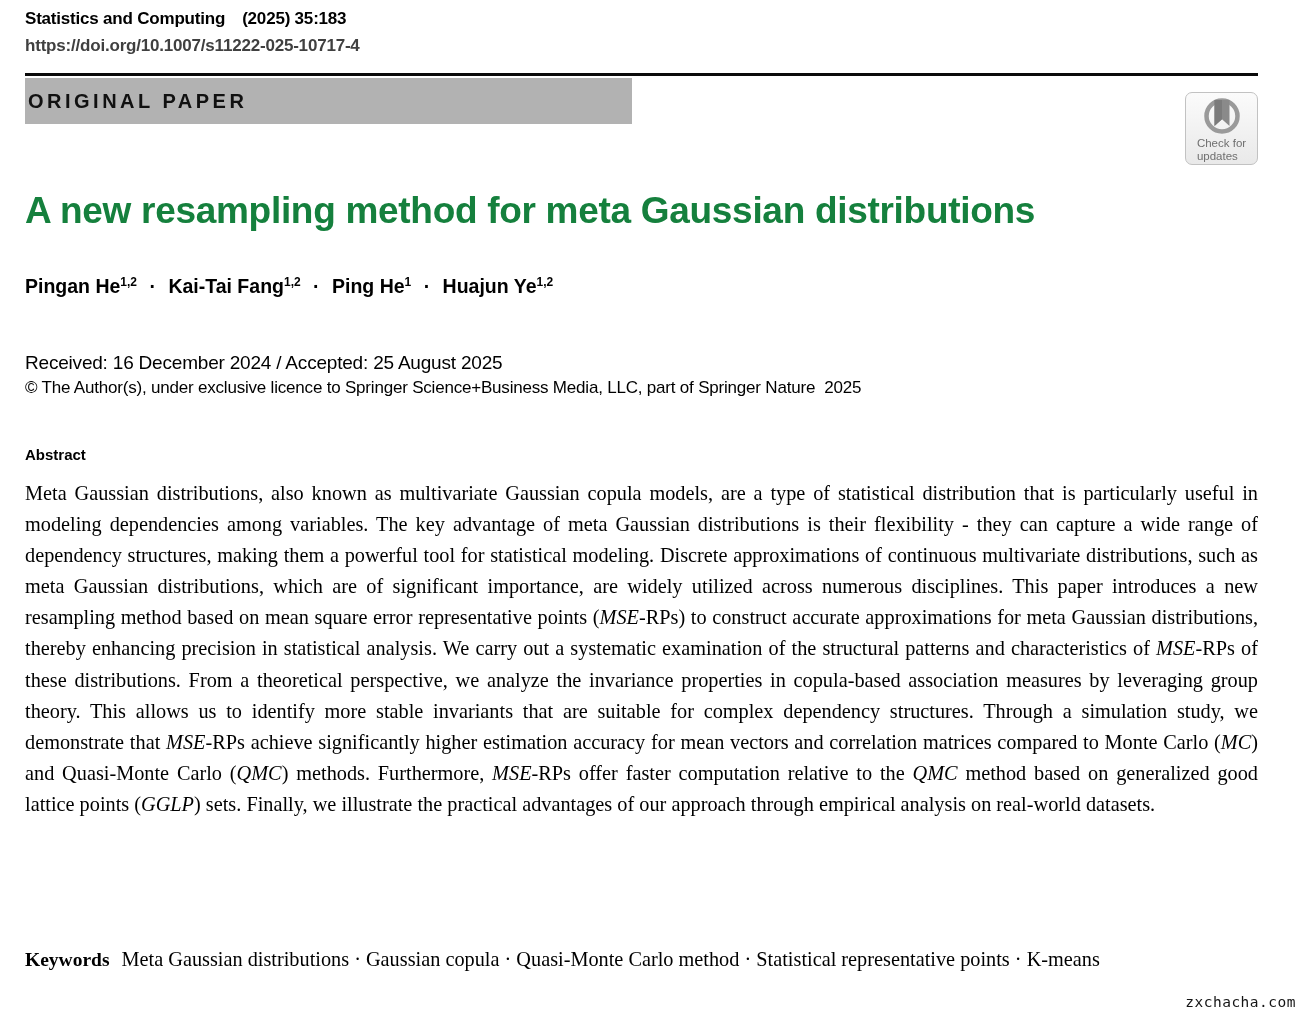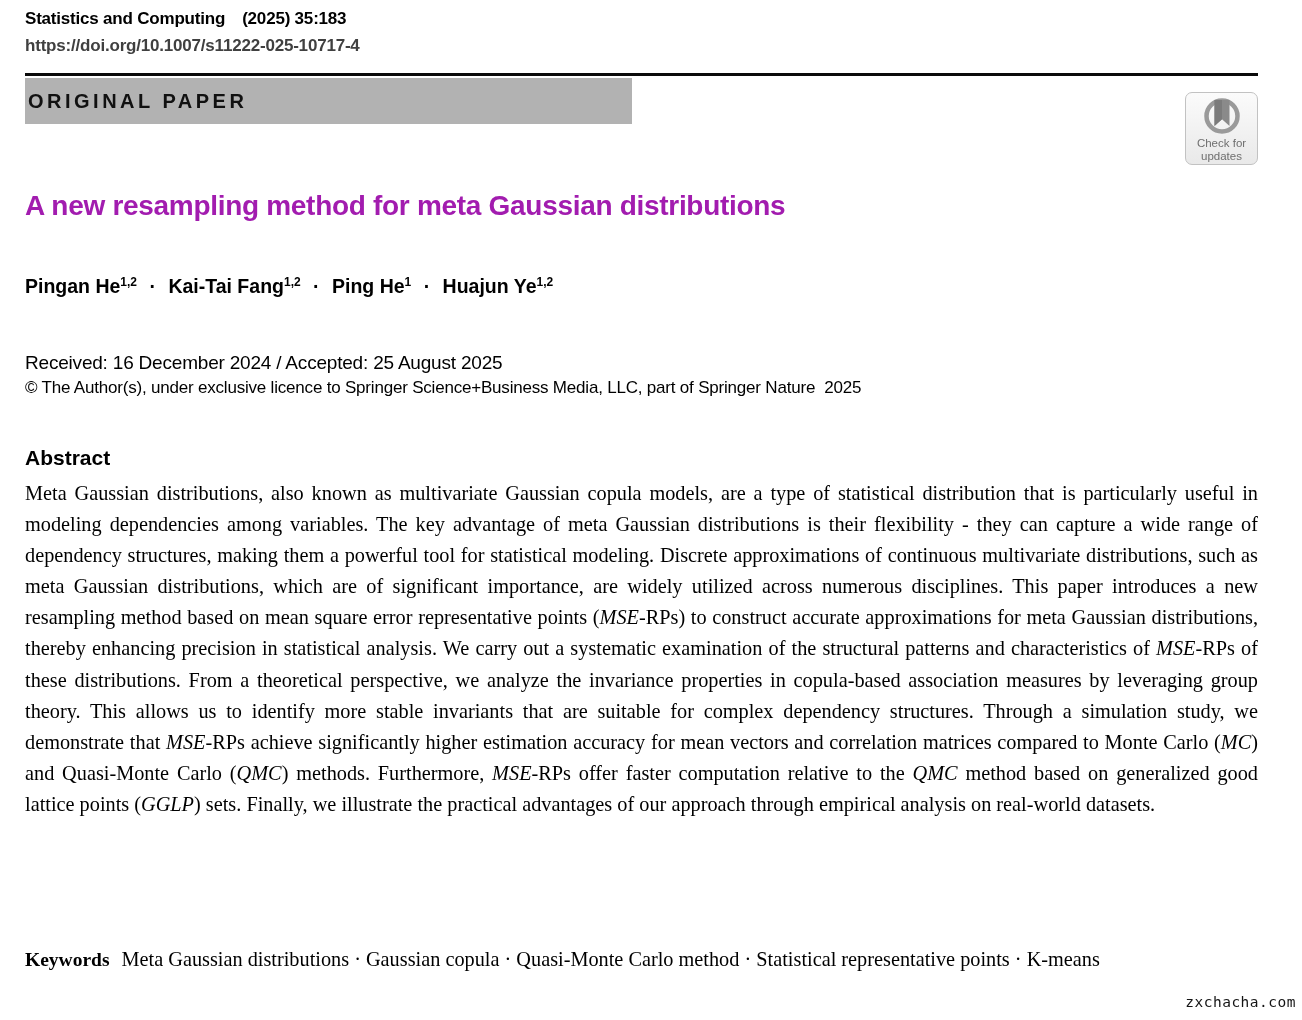--- a/index.html
+++ b/index.html
@@ -45,47 +45,47 @@
     width: 73px; height: 73px;
     background: linear-gradient(#fbfbfb, #e9e9e9);
     border: 1px solid #c2c2c2;
     border-radius: 7px;
     display: flex; flex-direction: column; align-items: center;
     cursor: pointer;
   }
   .badge svg { margin-top: 3px; display: block; }
   .badge-text {
     font-size: 11.5px; line-height: 12.5px; color: #6f6f6f;
-    text-align: center; margin-top: 1px;
+    text-align: left; margin-top: 1px;
   }
   
   .title {
     position: absolute; top: 190px; left: 25px; width: 1233px;
-    font-size: 28px; font-weight: bold; letter-spacing: -0.3px;
-    color: #a21caf;
+    font-size: 37px; font-weight: bold; letter-spacing: -0.3px;
+    color: #15803d;
   }
   .authors {
     position: absolute; top: 274px; left: 25px; width: 1233px;
     font-size: 19.5px; font-weight: bold;
   }
   .authors sup { font-size: 12px; font-weight: bold; }
   .author-sep { display: inline-block; margin: 0 7px; font-weight: bold; }
   
   .received {
     position: absolute; top: 352px; left: 25px;
     font-size: 19px; font-weight: 400; letter-spacing: -0.2px;
   }
   .copyright {
     position: absolute; top: 378px; left: 25px; width: 1233px;
     font-size: 17px; font-weight: 500; letter-spacing: -0.2px;
   }
   
   .abstract-heading {
     position: absolute; top: 446px; left: 25px;
-    font-size: 21px; font-weight: bold;
+    font-size: 15px; font-weight: bold;
   }
   .abstract-body {
     position: absolute; top: 478px; left: 25px; width: 1233px;
     font-family: "Liberation Serif", serif;
     font-size: 20.3px; line-height: 31.1px;
     text-align: justify;
   }
   .abstract-body i { font-style: italic; }
   
   .keywords {

